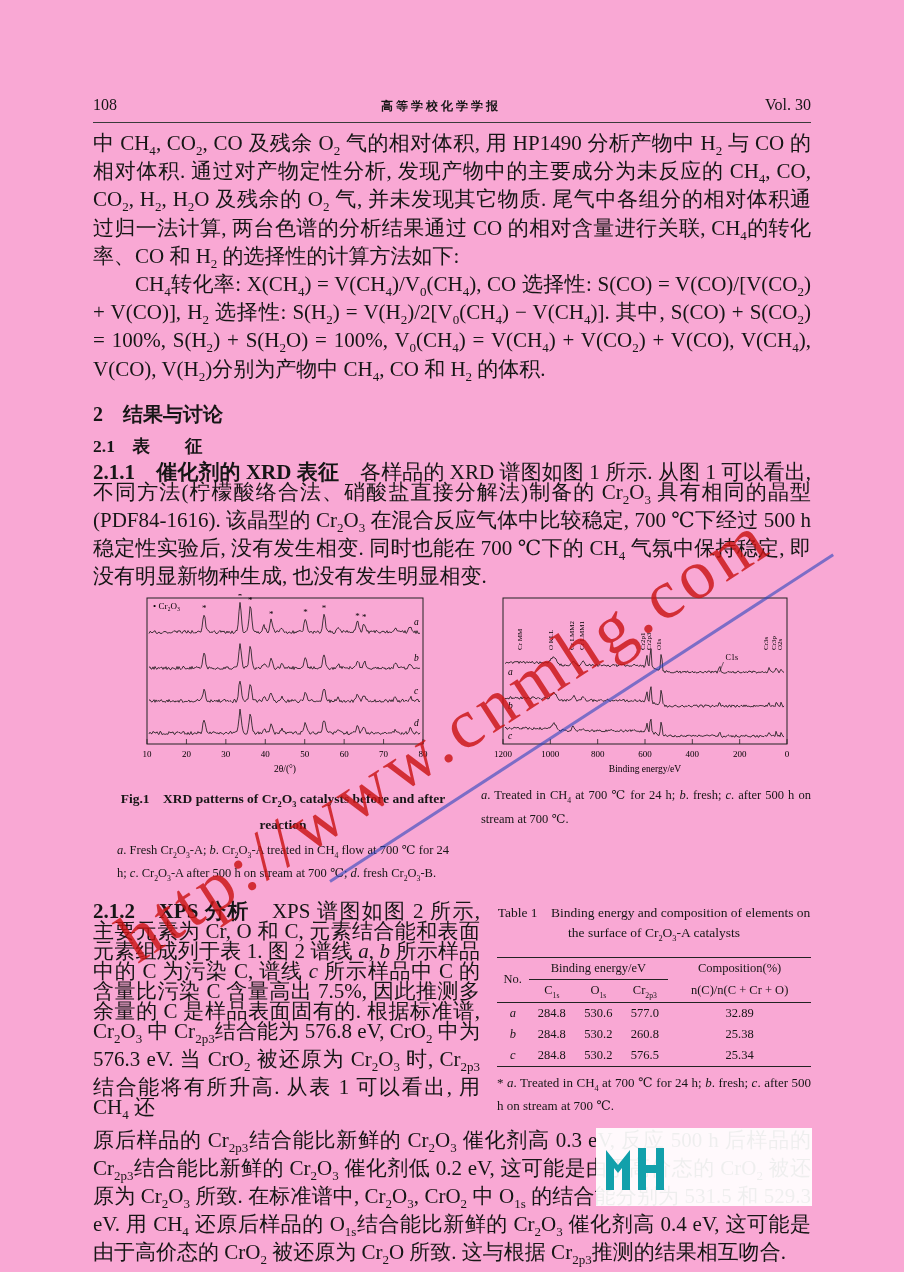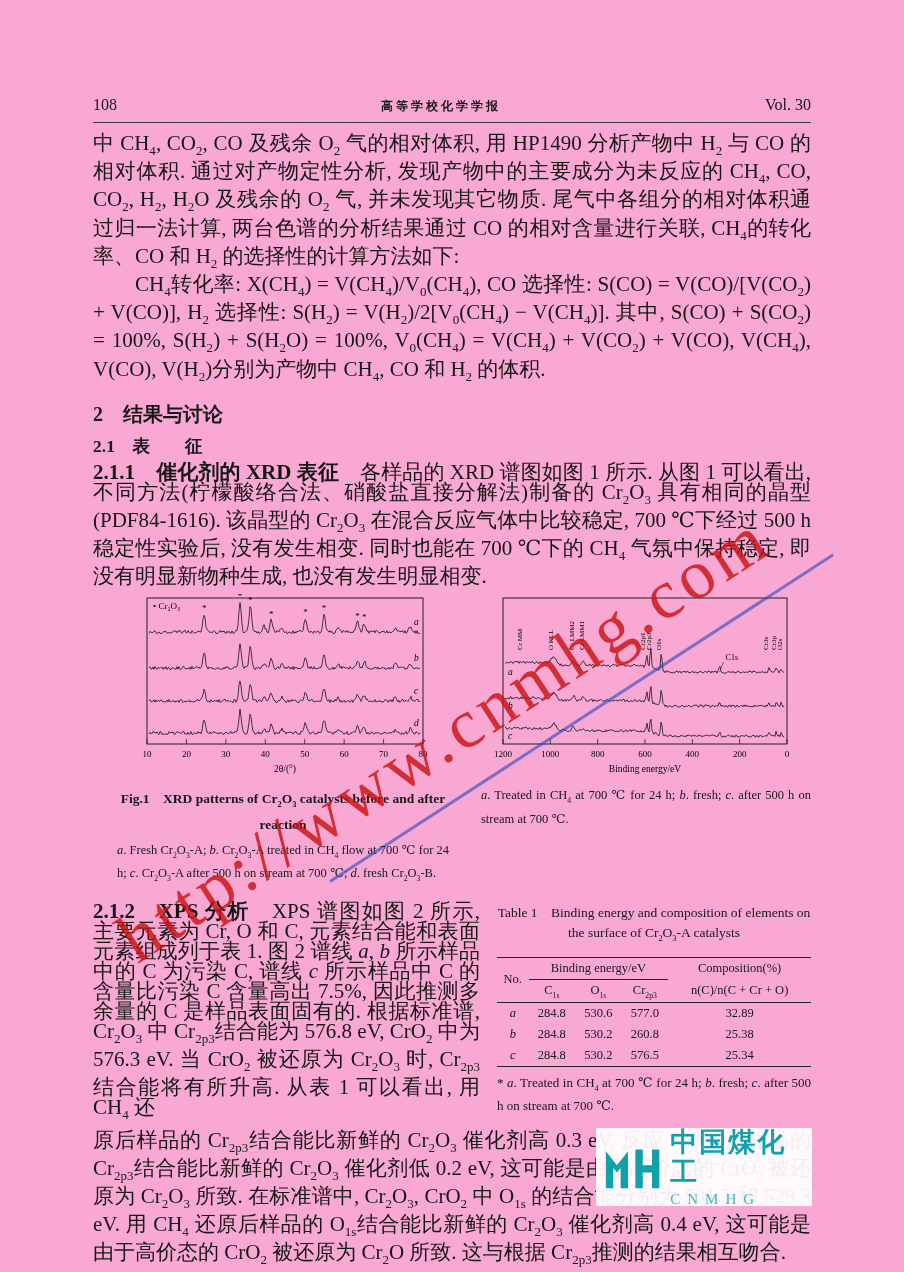--- a/index.html
+++ b/index.html
@@ -202,19 +202,15 @@
   </div>
 
   <div class="watermark-line"></div>
   <div class="watermark">http://www.cnmhg.com</div>
 
   <div class="logo">
     <svg width="62" height="46" viewBox="0 0 62 46">
       <path d="M2 46 V6 L14 21 L26 6 V46 H18 V24 L14 29 L10 24 V46 Z" fill="#12a0ab"></path>
       <path d="M34 46 V4 H42 V21 H52 V4 H60 V46 H52 V29 H42 V46 Z" fill="#12a0ab"></path>
     </svg>
-    <div class="logo-text">
-      <div class="logo-cn">中国煤化工</div>
-      <div class="logo-en">CNMHG</div>
-    </div>
   </div>
 
 </div>
 
 </body></html>

